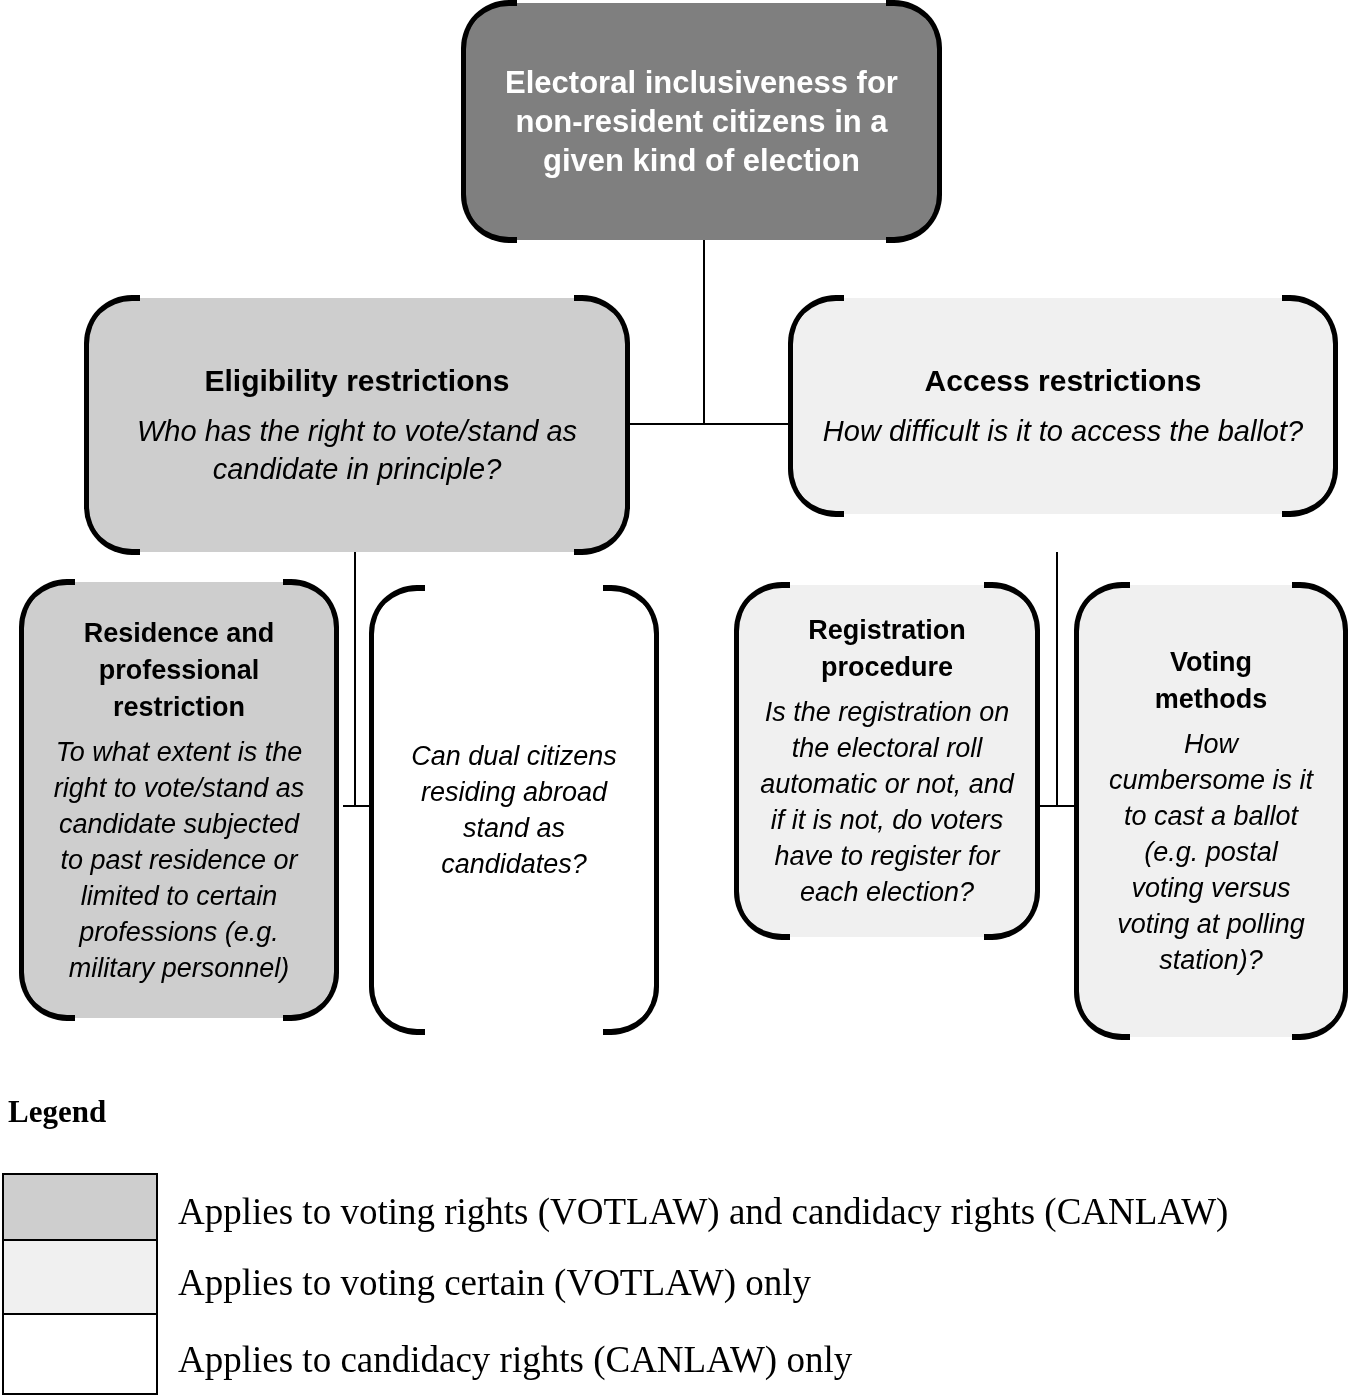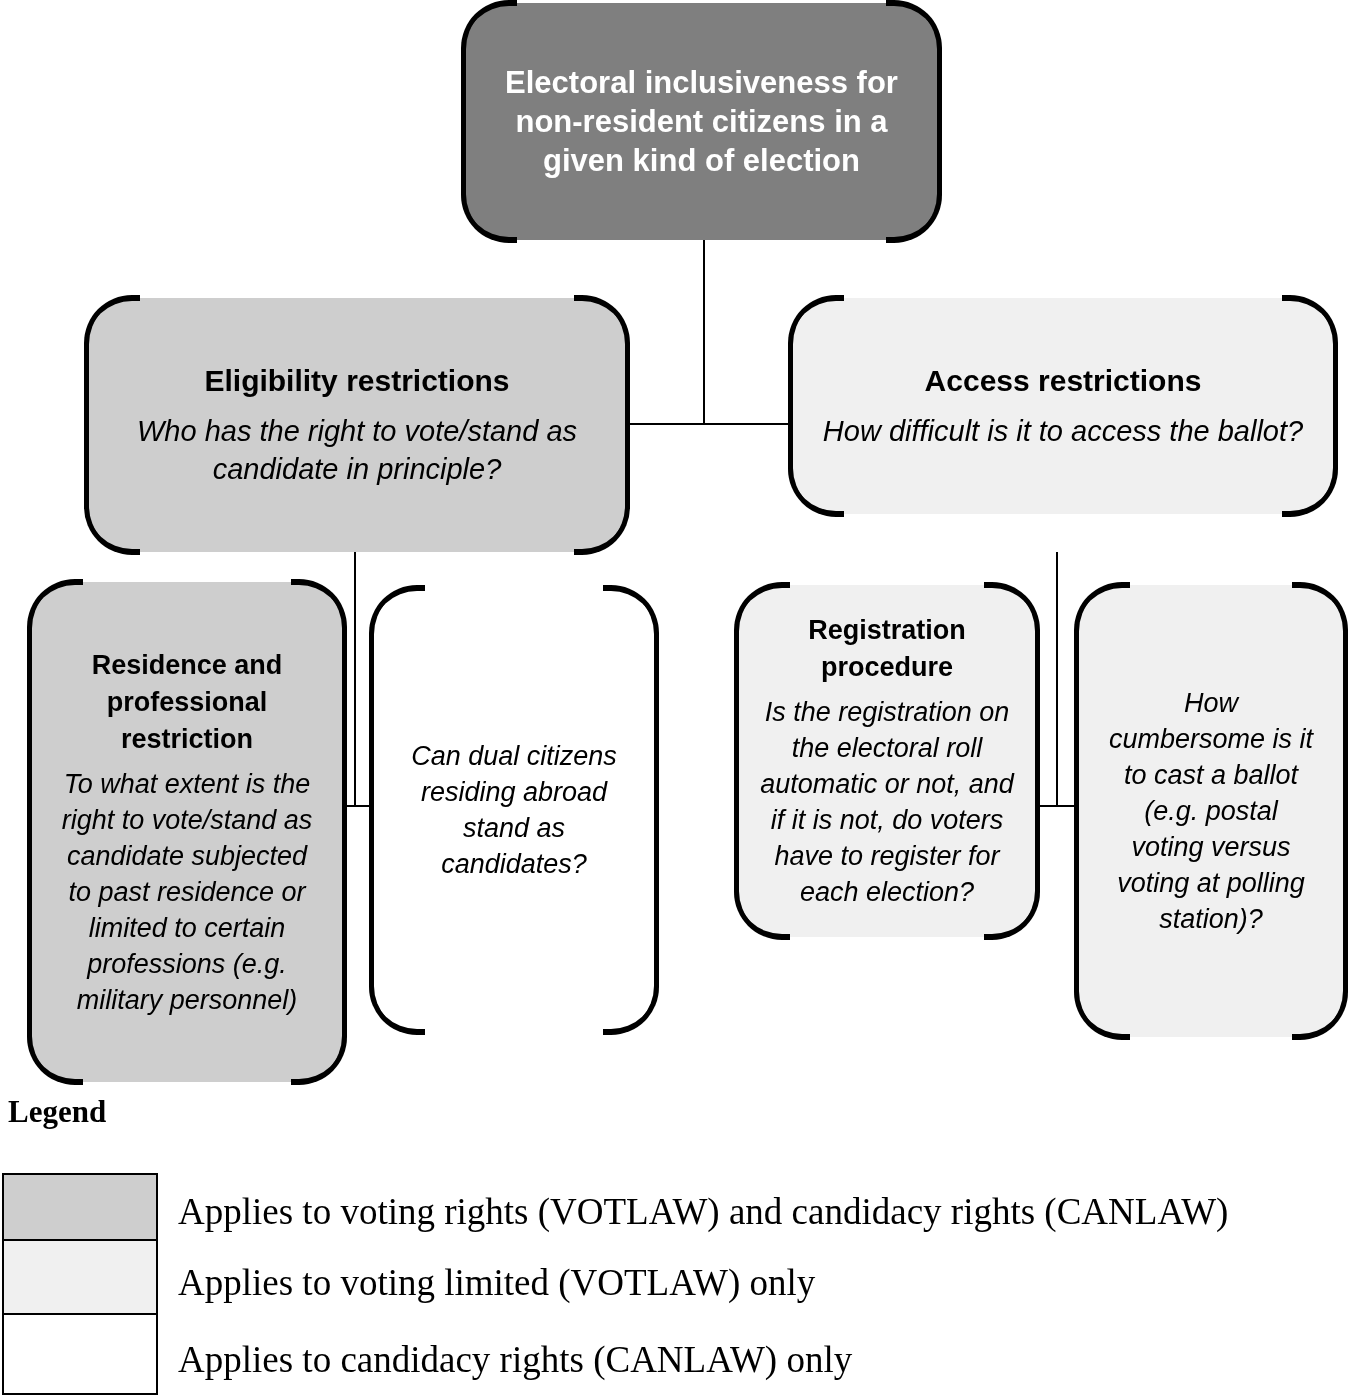--- a/index.html
+++ b/index.html
@@ -105,21 +105,21 @@
   <div class="node lvl2 n-access" style="left:791px; top:298px; width:544px; height:216px;">
     <div class="node-fill" style="background: rgb(240, 240, 240);"></div>
     <div class="bracket bl"></div>
     <div class="bracket br"></div>
     <div class="box-content">
       <div class="box-title">Access restrictions</div>
       <div class="box-question">How difficult is it to access the ballot?</div>
     </div>
   </div>
 
-  <div class="node lvl3 n-residence" style="left:30px; top:582px; width:314px; height:500px;">
+  <div class="node lvl3 n-residence" style="left:22px; top:582px; width:314px; height:436px;">
     <div class="node-fill" style="background: rgb(206, 206, 206);"></div>
     <div class="bracket bl"></div>
     <div class="bracket br"></div>
     <div class="box-content">
       <div class="box-title">Residence and professional restriction</div>
       <div class="box-question">To what extent is the right to vote/stand as candidate subjected to past residence or limited to certain professions (e.g. military personnel)</div>
     </div>
   </div>
 
   <div class="node lvl3 n-citizenship" style="left:372px; top:588px; width:284px; height:444px;">
@@ -139,27 +139,28 @@
       <div class="box-title">Registration procedure</div>
       <div class="box-question">Is the registration on the electoral roll automatic or not, and if it is not, do voters have to register for each election?</div>
     </div>
   </div>
 
   <div class="node lvl3 n-voting" style="left:1077px; top:585px; width:268px; height:452px;">
     <div class="node-fill" style="background: rgb(240, 240, 240);"></div>
     <div class="bracket bl"></div>
     <div class="bracket br"></div>
     <div class="box-content">
+      <div class="box-title">Voting methods</div>
       <div class="box-question">How cumbersome is it to cast a ballot (e.g. postal voting versus voting at polling station)?</div>
     </div>
   </div>
 
   <div class="legend-title">Legend</div>
 
   <div class="legend-swatch" style="top: 1173px; height: 68px; background: rgb(206, 206, 206);"></div>
   <div class="legend-swatch" style="top: 1239px; height: 76px; background: rgb(240, 240, 240);"></div>
   <div class="legend-swatch" style="top: 1313px; height: 82px; background: rgb(255, 255, 255);"></div>
 
   <div class="legend-label" style="top:1192px;">Applies to voting rights (VOTLAW) and candidacy rights (CANLAW)</div>
-  <div class="legend-label" style="top:1263px;">Applies to voting limited (VOTLAW) only</div>
+  <div class="legend-label" style="top:1263px;">Applies to voting certain (VOTLAW) only</div>
   <div class="legend-label" style="top:1340px;">Applies to candidacy rights (CANLAW) only</div>
 
 </div>
 
 </body></html>

